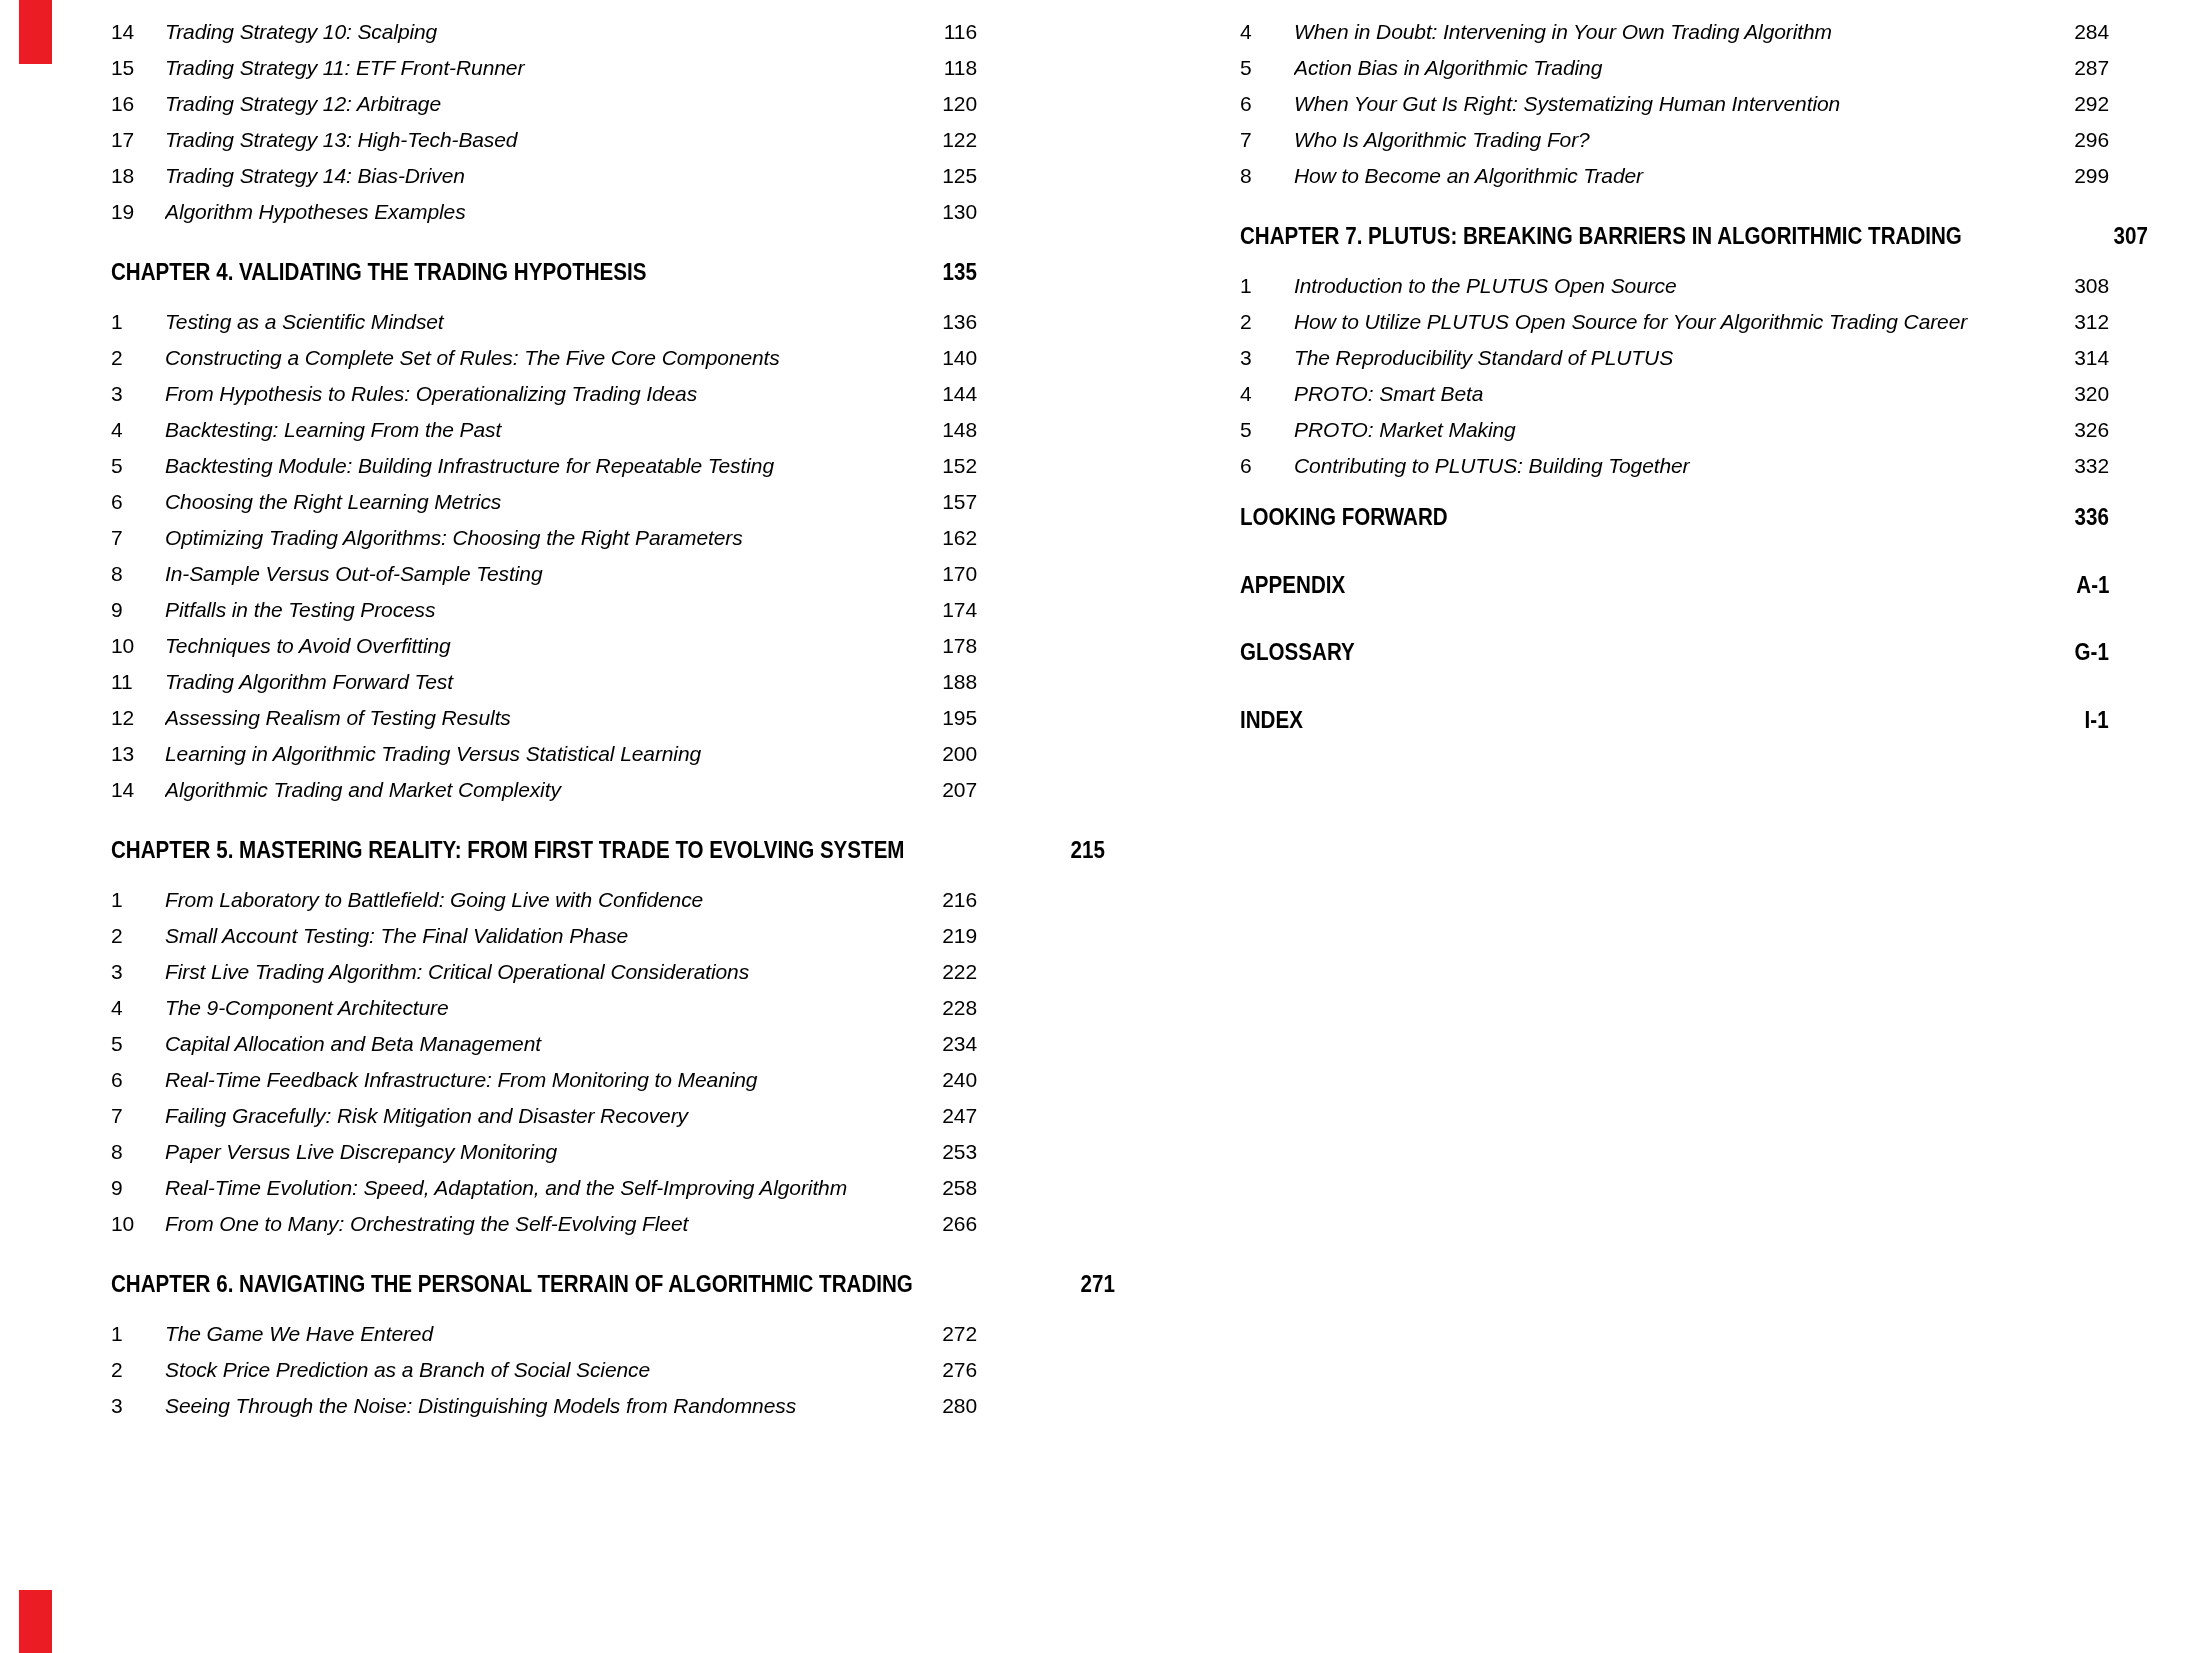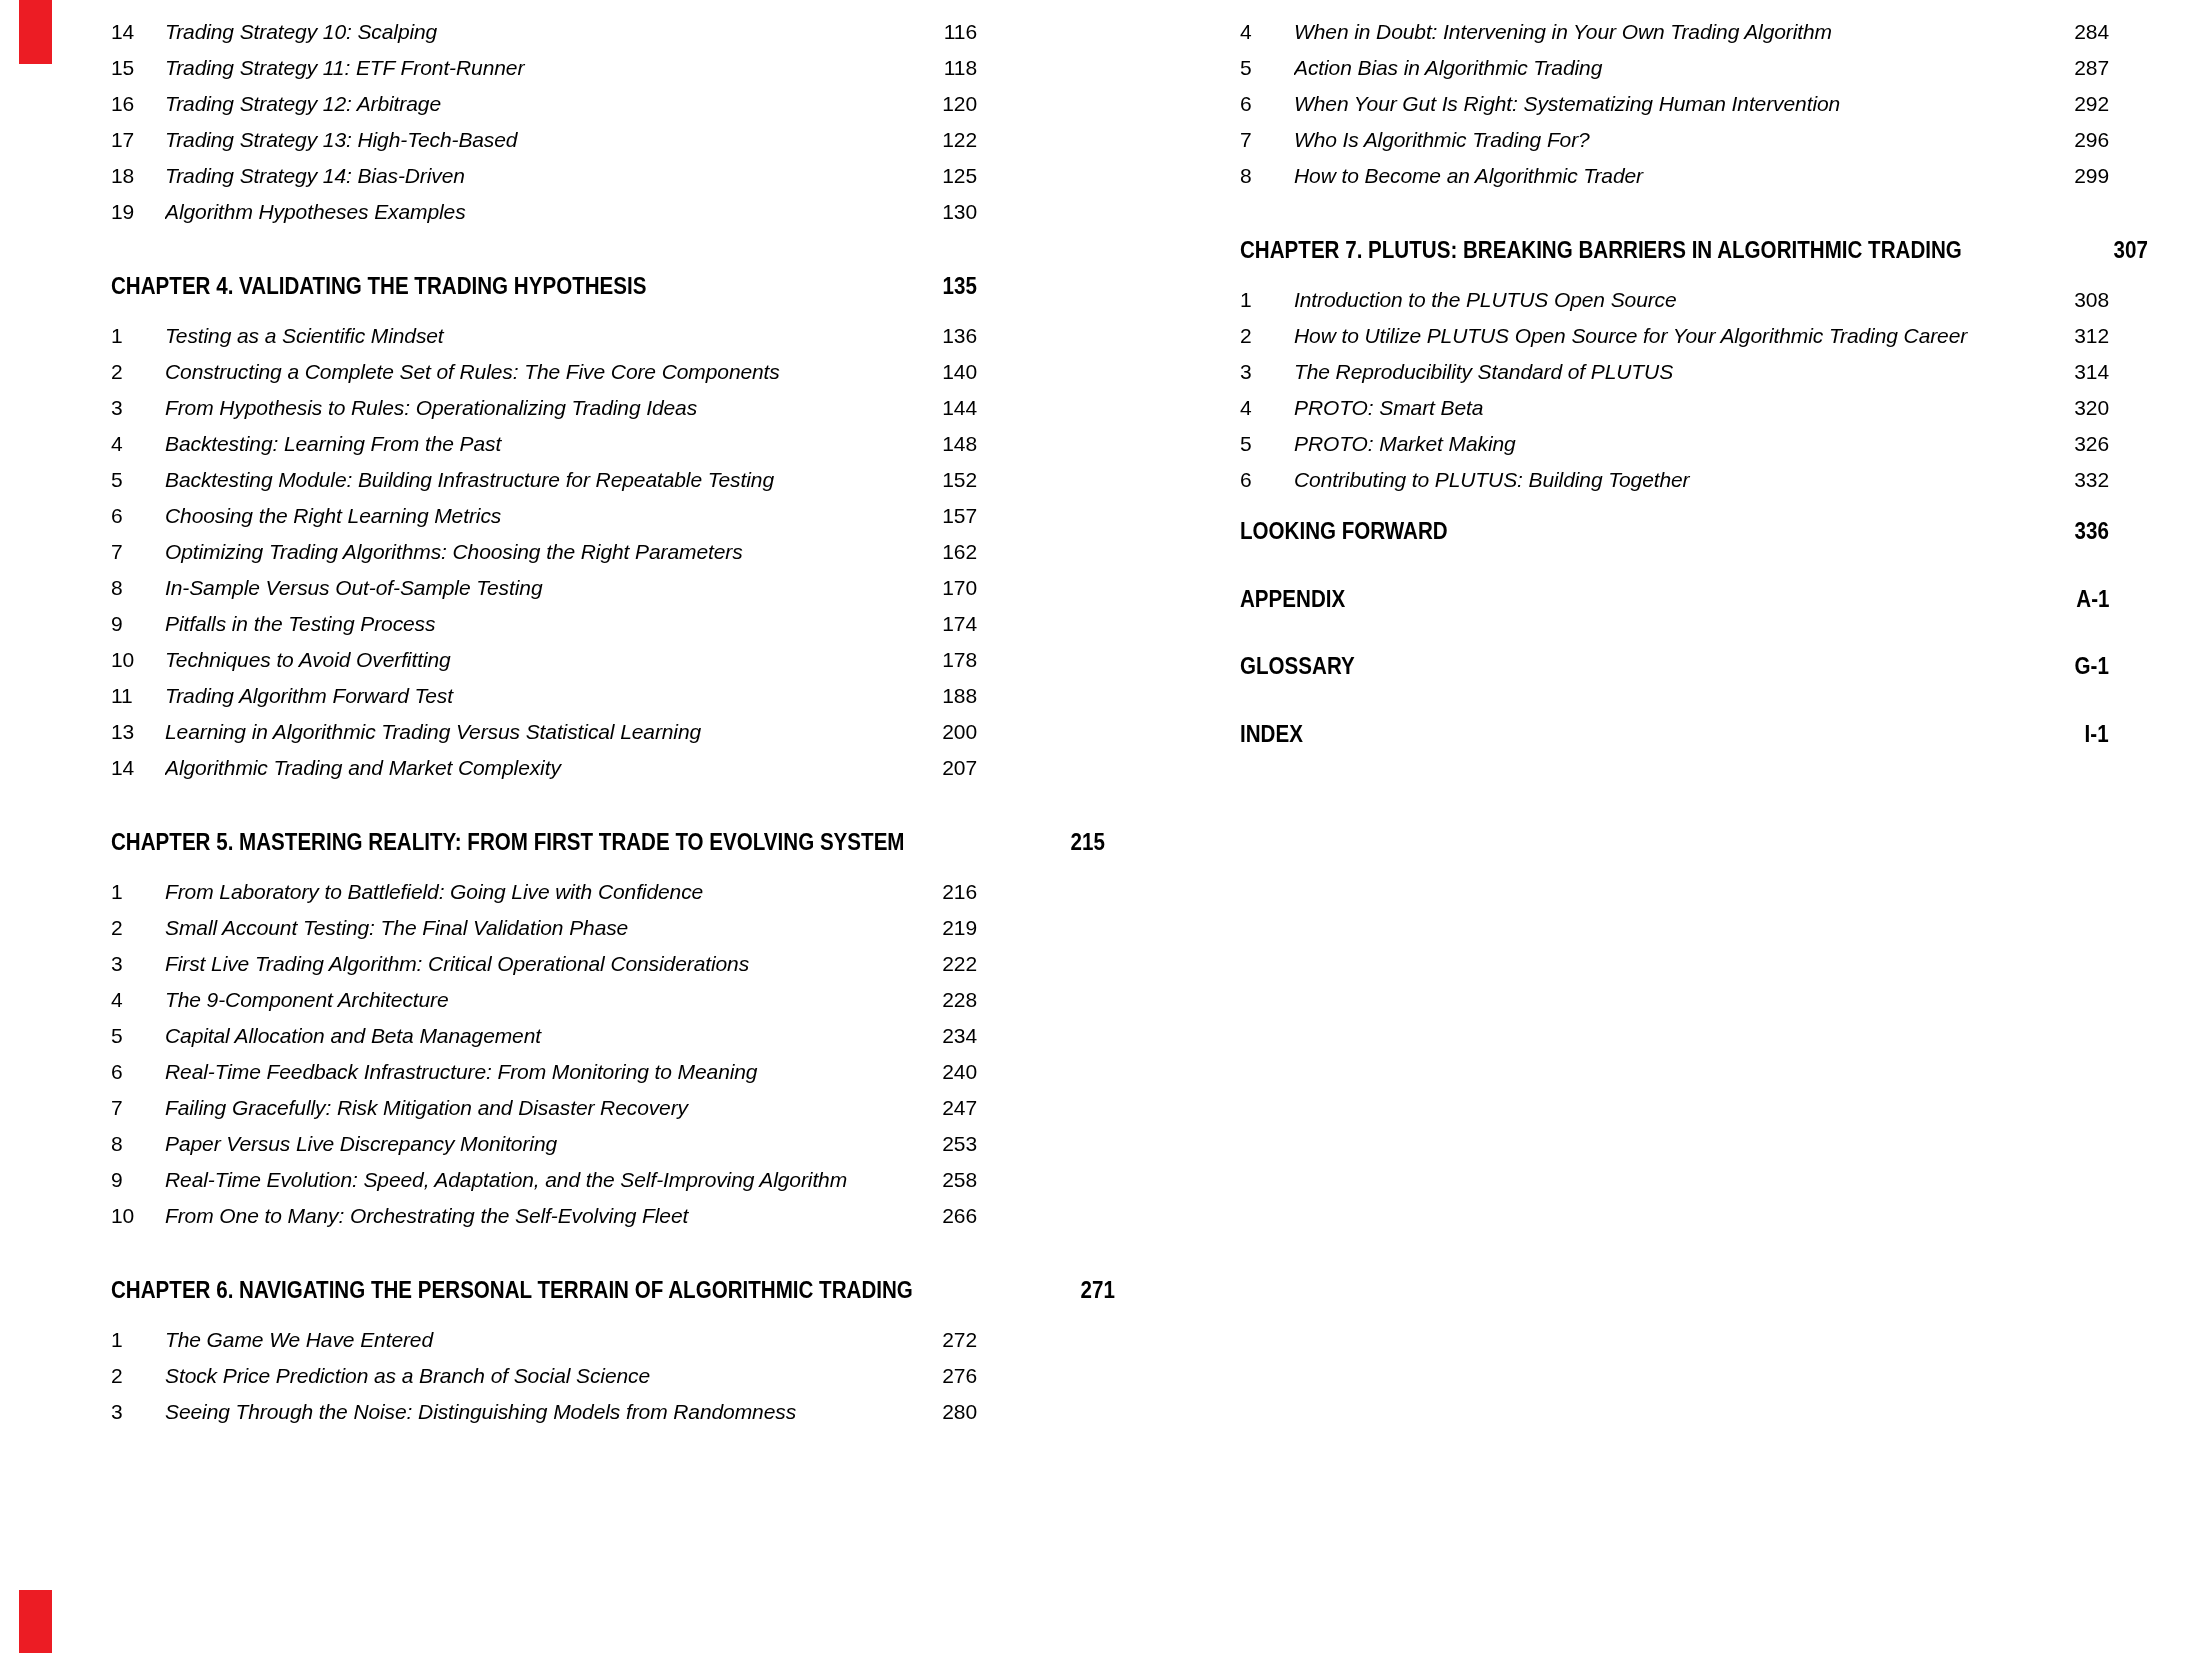--- a/index.html
+++ b/index.html
@@ -26,21 +26,21 @@
     gap: 8px;
   }
   .num   { flex: none; width: 46px; }
   .title { flex: 1; overflow: hidden; font-style: italic; }
   .pg    { flex: none; text-align: right; }
 
   .first-section { margin-top: 132px; }
   .items-group   { margin-top: 14px; }
 
   .row.heading {
-    margin-top: 38px;
+    margin-top: 24px;
     font-weight: bold;
     font-size: 24.5px;
     letter-spacing: 0;
   }
   .htitle {
     flex: 1;
     display: inline-block;
     transform: scaleX(0.84);
     transform-origin: left center;
     white-space: nowrap;
@@ -158,20 +158,25 @@
             <span class="num">10</span>
             <span class="title">Techniques to Avoid Overfitting</span>
             <span class="pg">178</span>
           </div>
           <div class="row">
             <span class="num">11</span>
             <span class="title">Trading Algorithm Forward Test</span>
             <span class="pg">188</span>
           </div>
           <div class="row">
+            <span class="num">12</span>
+            <span class="title">Assessing Realism of Testing Results</span>
+            <span class="pg">195</span>
+          </div>
+          <div class="row">
             <span class="num">13</span>
             <span class="title">Learning in Algorithmic Trading Versus Statistical Learning</span>
             <span class="pg">200</span>
           </div>
           <div class="row">
             <span class="num">14</span>
             <span class="title">Algorithmic Trading and Market Complexity</span>
             <span class="pg">207</span>
           </div>
         </div>

